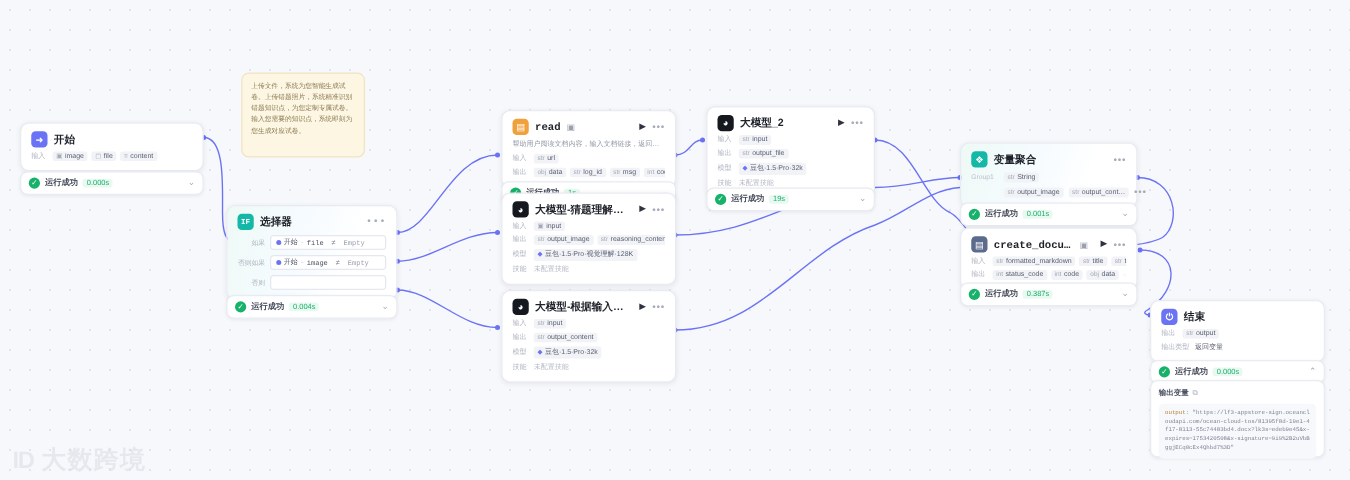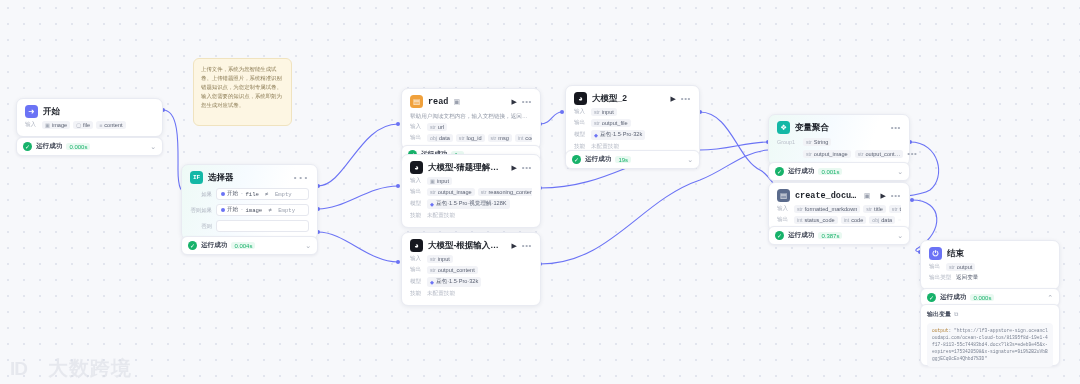--- a/index.html
+++ b/index.html
@@ -119,21 +119,21 @@
     margin-top: 4px; background:#f7f8fb; border-radius: 4px; padding: 4px 5px;
     font-size: 4.6px; color: #7b8393; line-height: 1.55;
     font-family: "Liberation Mono","DejaVu Sans Mono",monospace;
     word-break: break-all;
   }
   .out-key { color:#b07d2e; }
 
   
   .wm {
     position:absolute; left: 10px; bottom: 6px;
-    display:flex; align-items:flex-end; gap: 21px; opacity:.5;
+    display:flex; align-items:flex-end; gap: 6px; opacity:.5;
   }
   .wm-mark { font-size: 19px; color:#d7dae2; font-weight:700; letter-spacing:-1px; line-height:1;}
   .wm-txt { font-size: 20px; color:#d7dae2; font-weight:700; letter-spacing: 1px; line-height:1;}
 </style>
 </head>
 <body>
 
 <div id="canvas">
 
   <svg class="edges" viewBox="0 0 1080 384">

